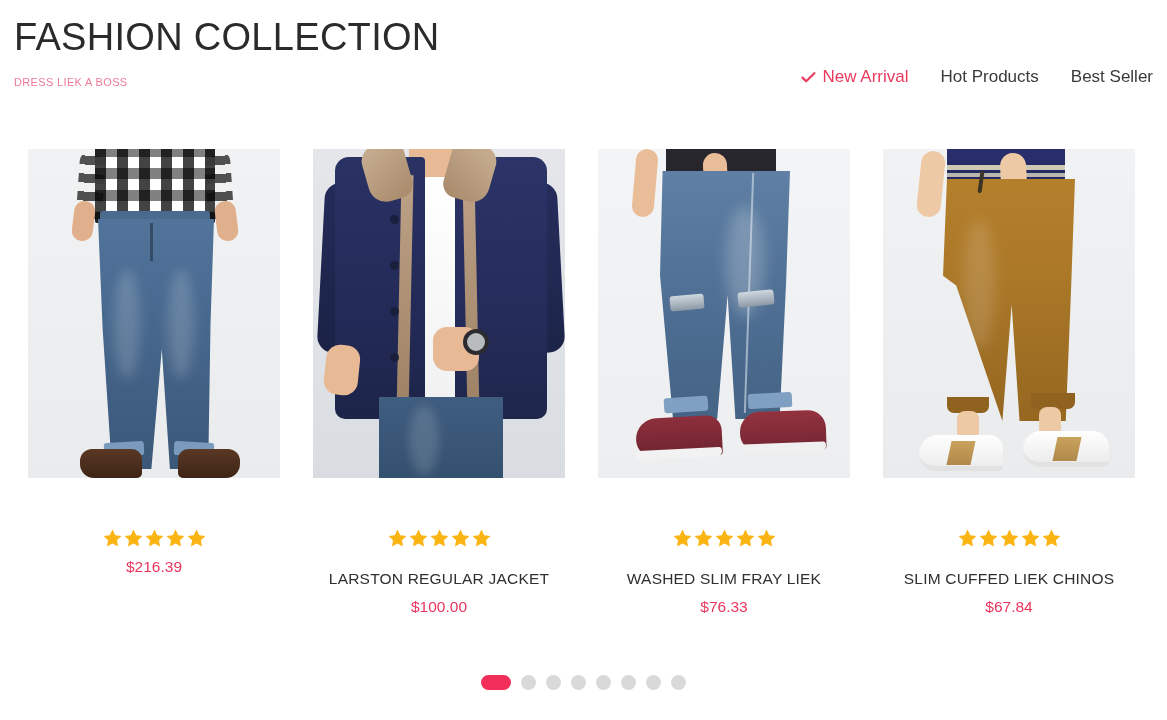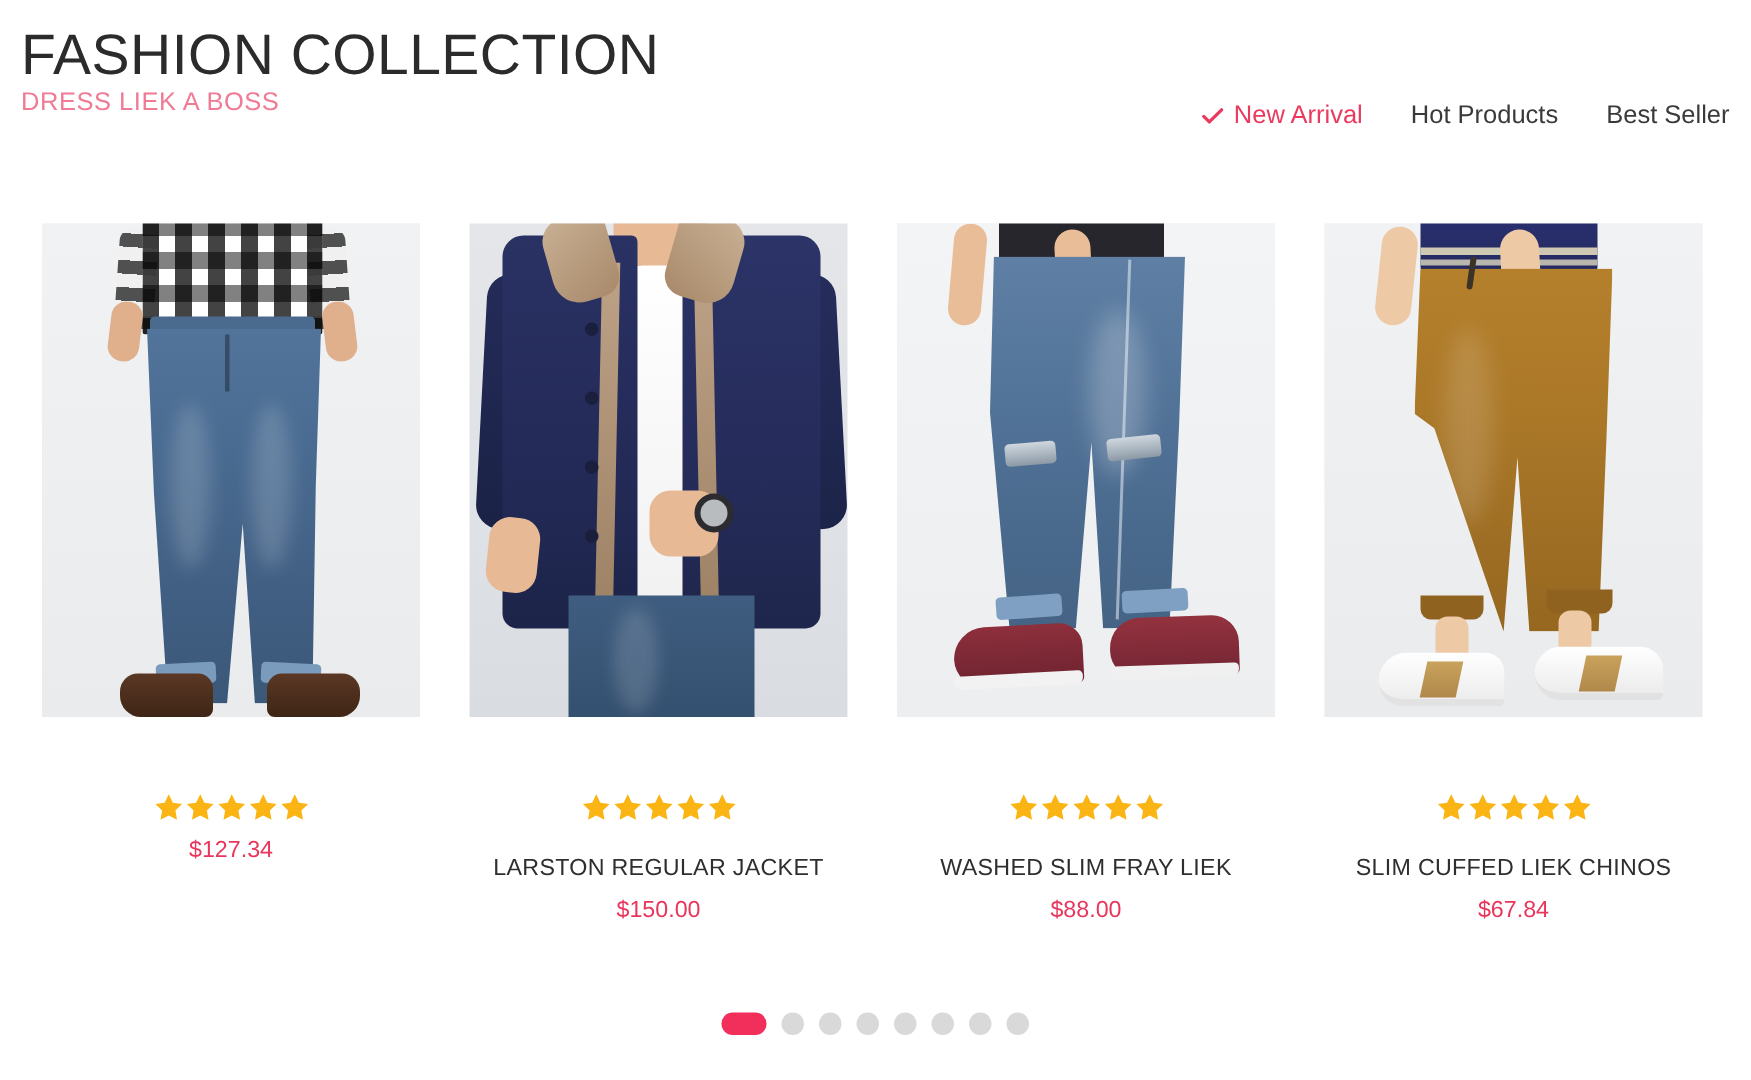--- a/index.html
+++ b/index.html
@@ -36,25 +36,25 @@
   .page-title {
     font-size: 38px;
     font-weight: normal;
     letter-spacing: 0.3px;
     color: #2b2b2b;
     line-height: 38px;
     white-space: nowrap;
   }
 
   .page-subtitle {
-    font-size: 17px;
+    font-size: 11px;
     letter-spacing: 0.35px;
     color: #ef7b95;
     line-height: 20px;
-    margin-top: 2px;
+    margin-top: 16px;
     white-space: nowrap;
   }
 
   .nav {
     display: flex;
     align-items: flex-start;
     gap: 32px;
     margin-top: 48px;
     padding-right: 2px;
   }
@@ -315,21 +315,21 @@
           <svg class="star" width="19" height="18" viewBox="0 0 20 19">
               <path d="M10 0.6l2.9 5.9 6.5.9-4.7 4.6 1.1 6.5L10 15.4 4.2 18.5l1.1-6.5L.6 7.4l6.5-.9z" fill="#fab515"></path>
             </svg>
           <svg class="star" width="19" height="18" viewBox="0 0 20 19">
               <path d="M10 0.6l2.9 5.9 6.5.9-4.7 4.6 1.1 6.5L10 15.4 4.2 18.5l1.1-6.5L.6 7.4l6.5-.9z" fill="#fab515"></path>
             </svg>
           <svg class="star" width="19" height="18" viewBox="0 0 20 19">
               <path d="M10 0.6l2.9 5.9 6.5.9-4.7 4.6 1.1 6.5L10 15.4 4.2 18.5l1.1-6.5L.6 7.4l6.5-.9z" fill="#fab515"></path>
             </svg>
         </div>
-        <div class="product-price">$127.34</div>
+        <div class="product-price">$216.39</div>
       </div>
     </div>
 
     <div class="card">
       <div class="thumb">
         <div class="fig">
           <div class="p t2-bg"></div>
           <div class="p t2-neck"></div>
           <div class="p t2-tee"></div>
           <div class="p t2-sleeveL"></div>
@@ -363,21 +363,21 @@
               <path d="M10 0.6l2.9 5.9 6.5.9-4.7 4.6 1.1 6.5L10 15.4 4.2 18.5l1.1-6.5L.6 7.4l6.5-.9z" fill="#fab515"></path>
             </svg>
           <svg class="star" width="19" height="18" viewBox="0 0 20 19">
               <path d="M10 0.6l2.9 5.9 6.5.9-4.7 4.6 1.1 6.5L10 15.4 4.2 18.5l1.1-6.5L.6 7.4l6.5-.9z" fill="#fab515"></path>
             </svg>
           <svg class="star" width="19" height="18" viewBox="0 0 20 19">
               <path d="M10 0.6l2.9 5.9 6.5.9-4.7 4.6 1.1 6.5L10 15.4 4.2 18.5l1.1-6.5L.6 7.4l6.5-.9z" fill="#fab515"></path>
             </svg>
         </div>
         <div class="product-name">LARSTON REGULAR JACKET</div>
-        <div class="product-price">$150.00</div>
+        <div class="product-price">$100.00</div>
       </div>
     </div>
 
     <div class="card">
       <div class="thumb">
         <div class="fig">
           <div class="p t3-bg"></div>
           <div class="p t3-tee"></div>
           <div class="p t3-armL"></div>
             <div class="p t3-armR"></div>
@@ -406,21 +406,21 @@
               <path d="M10 0.6l2.9 5.9 6.5.9-4.7 4.6 1.1 6.5L10 15.4 4.2 18.5l1.1-6.5L.6 7.4l6.5-.9z" fill="#fab515"></path>
             </svg>
           <svg class="star" width="19" height="18" viewBox="0 0 20 19">
               <path d="M10 0.6l2.9 5.9 6.5.9-4.7 4.6 1.1 6.5L10 15.4 4.2 18.5l1.1-6.5L.6 7.4l6.5-.9z" fill="#fab515"></path>
             </svg>
           <svg class="star" width="19" height="18" viewBox="0 0 20 19">
               <path d="M10 0.6l2.9 5.9 6.5.9-4.7 4.6 1.1 6.5L10 15.4 4.2 18.5l1.1-6.5L.6 7.4l6.5-.9z" fill="#fab515"></path>
             </svg>
         </div>
         <div class="product-name">WASHED SLIM FRAY LIEK</div>
-        <div class="product-price">$88.00</div>
+        <div class="product-price">$76.33</div>
       </div>
     </div>
 
     <div class="card">
       <div class="thumb">
         <div class="fig">
           <div class="p t4-bg"></div>
           <div class="p t4-polo"></div>
           <div class="p t4-stripe1"></div>
             <div class="p t4-stripe2"></div>

